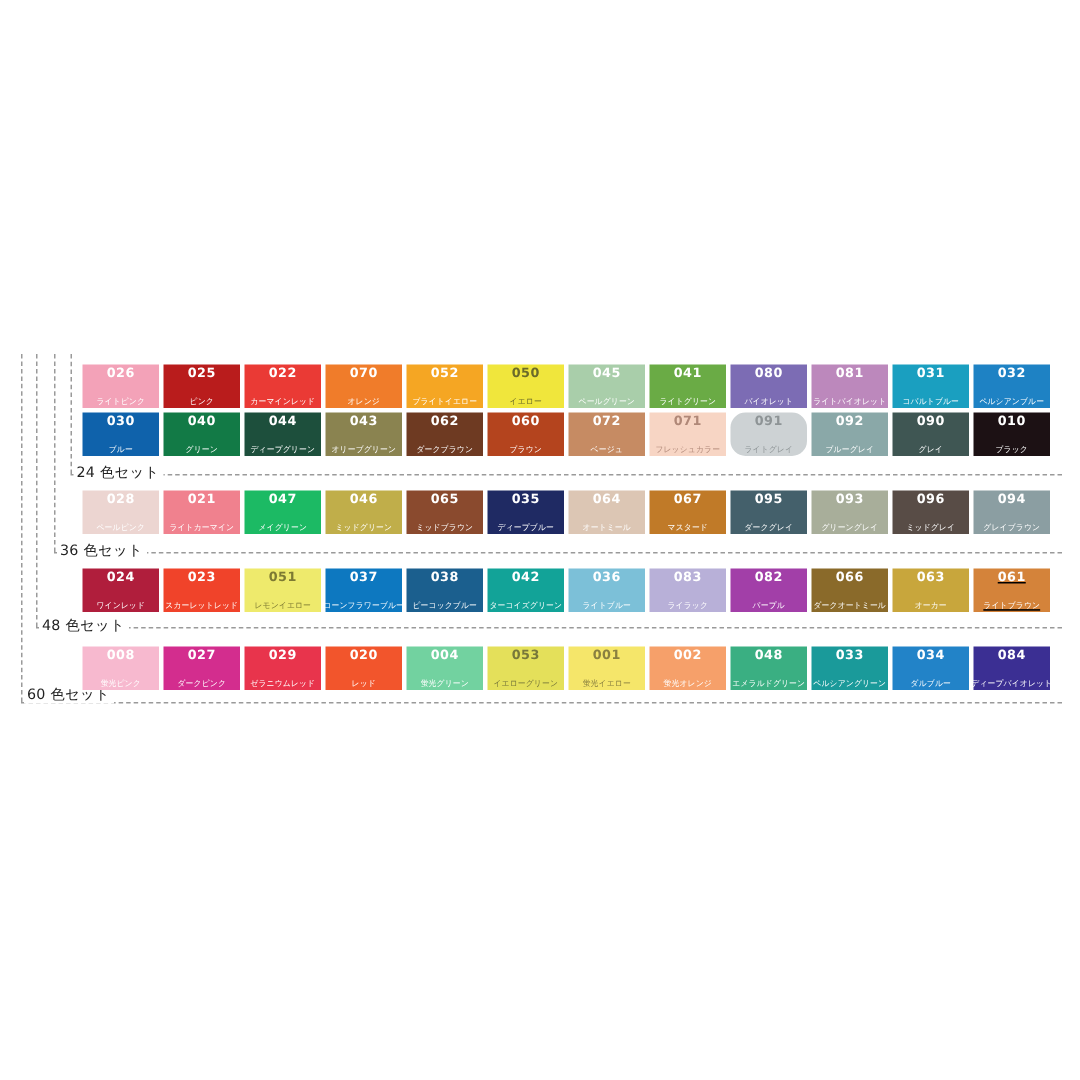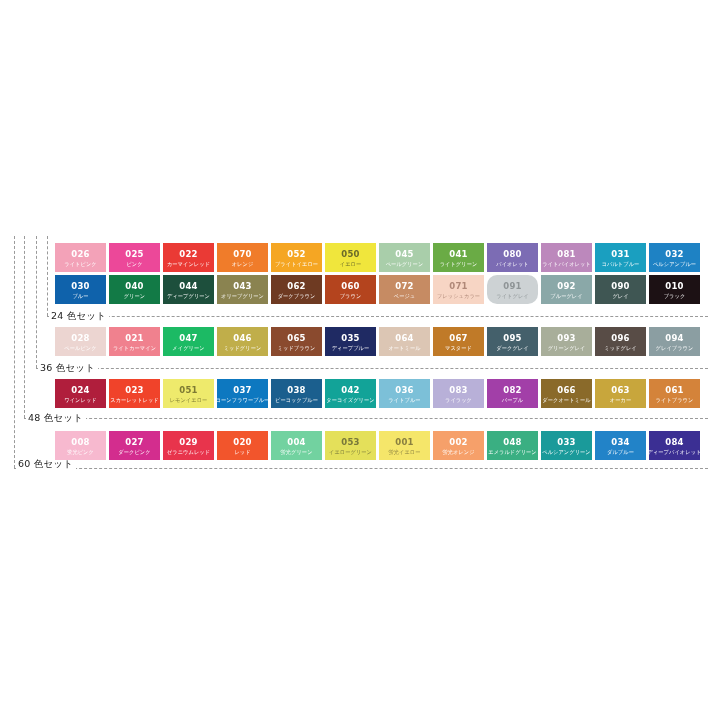--- a/index.html
+++ b/index.html
@@ -58,21 +58,21 @@
     margin-bottom: 3px;
   }
   .row.gap-set { margin-bottom: 23px; }
 
   .swatch {
     width: 51px;
     height: 29px;
     display: flex;
     flex-direction: column;
     align-items: center;
-    justify-content: center;
+    justify-content: space-between;
     box-sizing: border-box;
     padding-top: 1px;
   }
   .sw-code {
     font-size: 8.5px;
     font-weight: bold;
     line-height: 11px;
     letter-spacing: .3px;
   }
   .sw-name {
@@ -102,21 +102,21 @@
   <div class="set-label" style="left:38px; top:362px;">36 色セット</div>
   <div class="set-label" style="left:26px; top:412px;">48 色セット</div>
   <div class="set-label" style="left:16px; top:440px;margin-top:18px;">60 色セット</div>
 
   <div class="grid" id="grid">
       <div class="row">
         <div class="swatch" style="background: rgb(243, 162, 184);">
           <div class="sw-code" style="color: rgb(255, 255, 255);">026</div>
           <div class="sw-name" style="color: rgb(255, 255, 255);">ライトピンク</div>
         </div>
-        <div class="swatch" style="background: #ec4899;">
+        <div class="swatch" style="background: #b91c1c;">
           <div class="sw-code" style="color: rgb(255, 255, 255);">025</div>
           <div class="sw-name" style="color: rgb(255, 255, 255);">ピンク</div>
         </div>
         <div class="swatch" style="background: rgb(234, 58, 53);">
           <div class="sw-code" style="color: rgb(255, 255, 255);">022</div>
           <div class="sw-name" style="color: rgb(255, 255, 255);">カーマインレッド</div>
         </div>
         <div class="swatch" style="background: rgb(240, 124, 42);">
           <div class="sw-code" style="color: rgb(255, 255, 255);">070</div>
           <div class="sw-name" style="color: rgb(255, 255, 255);">オレンジ</div>
@@ -292,21 +292,21 @@
           <div class="sw-name" style="color: rgb(255, 255, 255);">パープル</div>
         </div>
         <div class="swatch" style="background: rgb(138, 106, 42);">
           <div class="sw-code" style="color: rgb(255, 255, 255);">066</div>
           <div class="sw-name" style="color: rgb(255, 255, 255);">ダークオートミール</div>
         </div>
         <div class="swatch" style="background: rgb(200, 166, 60);">
           <div class="sw-code" style="color: rgb(255, 255, 255);">063</div>
           <div class="sw-name" style="color: rgb(255, 255, 255);">オーカー</div>
         </div>
-        <div class="swatch" style="background: rgb(212, 131, 58);">
+        <div class="swatch" style="background: rgb(212, 131, 58); text-decoration: underline;">
           <div class="sw-code" style="color: rgb(255, 255, 255);">061</div>
           <div class="sw-name" style="color: rgb(255, 255, 255);">ライトブラウン</div>
         </div>
       </div>
       <div class="row">
         <div class="swatch" style="background: rgb(247, 185, 207);">
           <div class="sw-code" style="color: rgb(255, 255, 255);">008</div>
           <div class="sw-name" style="color: rgb(255, 255, 255);">蛍光ピンク</div>
         </div>
         <div class="swatch" style="background: rgb(211, 45, 142);">

